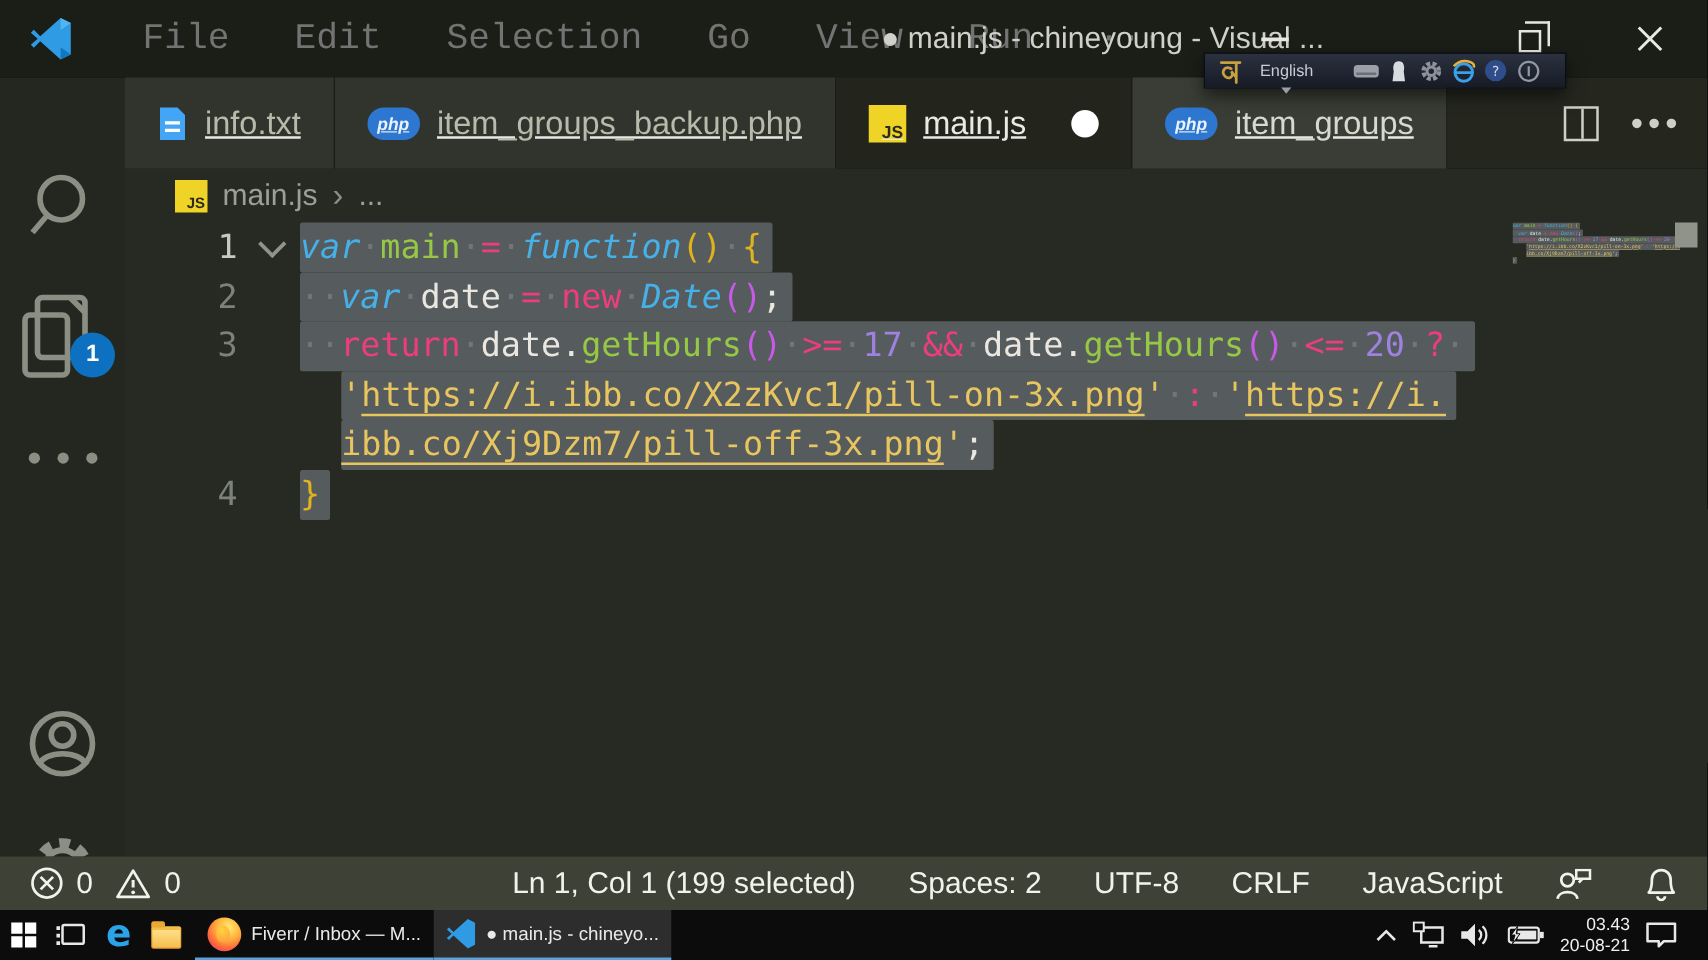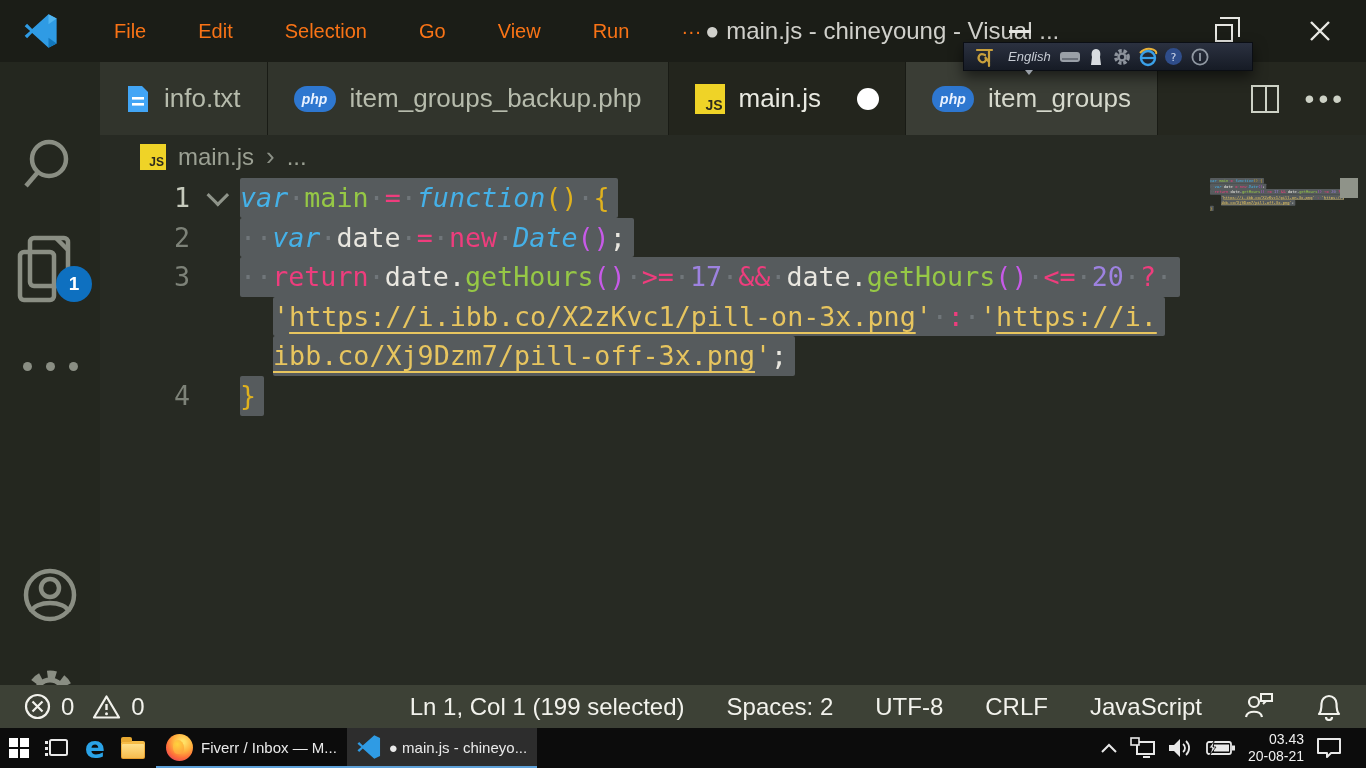--- a/index.html
+++ b/index.html
@@ -3,43 +3,43 @@
 <meta charset="utf-8">
 <style>
   * { margin:0; padding:0; box-sizing:border-box; }
   html,body { width:1366px; height:768px; overflow:hidden; background:#000; }
   #screen { position:relative; width:1366px; height:768px; font-family:"Liberation Sans", sans-serif; color:#e8e8e3; overflow:hidden; }
 
   
   .titlebar { position:absolute; left:0; top:0; width:1366px; height:62px; background:var(--titlebar-bg); display:flex; align-items:center; }
   .vscode-logo { width:34px; height:34px; margin-left:24px; flex:none; }
   .menubar { display:flex; margin-left:30px; gap:0; }
-  .menu-item { padding:0 26px; font-size:20px; color:#f97316; line-height:62px; cursor:default; }
+  .menu-item { padding:0 26px; font-size:29px; color:#737373; line-height:62px; cursor:default;font-family:Liberation Mono, monospace; }
   .win-title { position:absolute; left:705px; top:0; line-height:62px; font-size:24px; color:#d0d0cb; white-space:nowrap; }
   .winbtn { position:absolute; top:0; width:56px; height:62px; display:flex; align-items:center; justify-content:center; }
   .btn-min { left:992px; } .btn-max { left:1196px; } .btn-close { left:1292px; }
   .min-glyph { width:22px; height:3px; background:#e6e6e2; }
   .max-glyph { position:relative; width:18px; height:18px; border:2px solid #e6e6e2; margin-top:4px; background:var(--titlebar-bg); }
   .max-glyph:before { content:""; position:absolute; left:3px; top:-9px; width:18px; height:18px; border:2px solid #e6e6e2; border-left:none; border-bottom:none; }
 
   
   .langbar { position:absolute; left:963px; top:42px; width:290px; height:29px; background:linear-gradient(#2b3140,#161b25); border:1px solid #0b0e14; box-shadow:0 6px 14px rgba(0,0,0,.55); display:flex; align-items:center; z-index:30; padding:0 8px; }
-  .lb-lang { font-size:13px; color:#c7ccd4; margin:0 6px 0 10px; position:relative;font-style:italic; }
+  .lb-lang { font-size:13px; color:#c7ccd4; margin:0 29px 0 10px; position:relative; }
   .lb-caret { position:absolute; left:50%; bottom:-11px; transform:translateX(-50%); width:0; height:0; border-left:4px solid transparent; border-right:4px solid transparent; border-top:5px solid #9aa0a8; }
   .lb-ico { width:26px; height:22px; display:flex; align-items:center; justify-content:center; flex:none; }
 
   
   .activitybar { position:absolute; left:0; top:62px; width:100px; height:623px; background:var(--activitybar-bg); }
   .ab-item { position:absolute; left:0; width:100px; display:flex; justify-content:center; }
   .badge { position:absolute; left:56px; top:36px; width:36px; height:36px; border-radius:50%; background:var(--badge); color:#fff; font-size:19px; font-weight:bold; display:flex; align-items:center; justify-content:center; }
   .ab-dots { display:flex; gap:14px; } .ab-dots i { width:9px; height:9px; border-radius:50%; background:#8a8e83; }
 
   
   .tabbar { position:absolute; left:100px; top:62px; width:1266px; height:73px; background:var(--tabbar-bg); display:flex; }
-  .tab { display:flex; align-items:center; padding:0 26px; border-right:1px solid #191b15; gap:14px; }
+  .tab { display:flex; align-items:center; padding:0 26px; border-right:1px solid #191b15; gap:14px;text-decoration:underline; }
   .tab.inactive { background:var(--tab-inactive-bg); } .tab.inactive .tab-label { color:#b6bbac; }
   .tab.active { background:var(--tab-active-bg); } .tab.active .tab-label { color:#e9eae2; }
   .tab.hover { background:var(--tab-hover-bg); } .tab.hover .tab-label { color:#d6d9cd; }
   .tab-label { font-size:26px; white-space:nowrap; }
   .mod-dot { width:22px; height:22px; border-radius:50%; background:#fff; margin-left:22px; }
   .icon-js { width:30px; height:30px; background:var(--js-icon); color:#2c2a1e; font-weight:bold; font-size:14px; display:flex; align-items:flex-end; justify-content:flex-end; padding:1px 2px; flex:none; }
   .icon-php { width:42px; height:26px; border-radius:13px; background:var(--php-icon); color:#eaf2ff; font-weight:bold; font-style:italic; font-size:14px; display:flex; align-items:center; justify-content:center; flex:none; }
   .tab-actions { margin-left:auto; display:flex; align-items:center; gap:26px; padding-right:20px; }
   .split-icon { width:28px; height:28px; border:2px solid #cdd1c5; position:relative; }
   .split-icon:before { content:""; position:absolute; left:50%; top:0; bottom:0; width:2px; background:#cdd1c5; }
@@ -72,21 +72,21 @@
   .minimap-inner { transform:scale(.3333); transform-origin:0 0; width:402px; font-family:"DejaVu Sans Mono", monospace; font-size:11.4px; }
   .minimap-inner .code-row { height:16.5px; line-height:16.5px; }
   .minimap-inner .sel { padding-right:4px; }
   .minimap-inner .tk-sl { text-decoration-thickness:1px; text-underline-offset:2px; }
   .mm-scrollbar { position:absolute; left:1240px; top:43px; width:18px; height:20px; background:#8f9389; }
 
   
   .statusbar { position:absolute; left:0; top:685px; width:1366px; height:43px; background:var(--statusbar-bg); display:flex; align-items:center; font-size:24px; color:#f2f2ec; padding:0 24px; }
   .sb-left { display:flex; align-items:center; gap:10px; }
   .sb-item { display:flex; align-items:center; gap:10px; }
-  .sb-right { margin-left:auto; display:flex; align-items:flex-start; gap:42px; }
+  .sb-right { margin-left:auto; display:flex; align-items:flex-end; gap:42px; }
 
   
   .taskbar { position:absolute; left:0; top:728px; width:1366px; height:40px; background:var(--taskbar-bg); display:flex; align-items:stretch; }
   .tb-btn { width:38px; display:flex; align-items:center; justify-content:center; flex:none; }
   .tb-app { display:flex; align-items:center; gap:8px; padding:0 10px; font-size:15px; color:#eaeaea; border-bottom:2px solid var(--taskbar-accent); flex:none; white-space:nowrap; }
   .tb-app.active { background:#2d2d2d; }
   .start-grid { display:grid; grid-template-columns:9px 9px; grid-template-rows:9px 9px; gap:2px; }
   .start-grid i { background:#fff; }
   .folder { position:relative; width:24px; height:18px; background:linear-gradient(#f8c04a,#e89c2a); border-radius:2px; margin-top:3px; }
   .folder:before { content:""; position:absolute; left:0; top:-4px; width:11px; height:5px; background:#e8a932; border-radius:2px 2px 0 0; }

